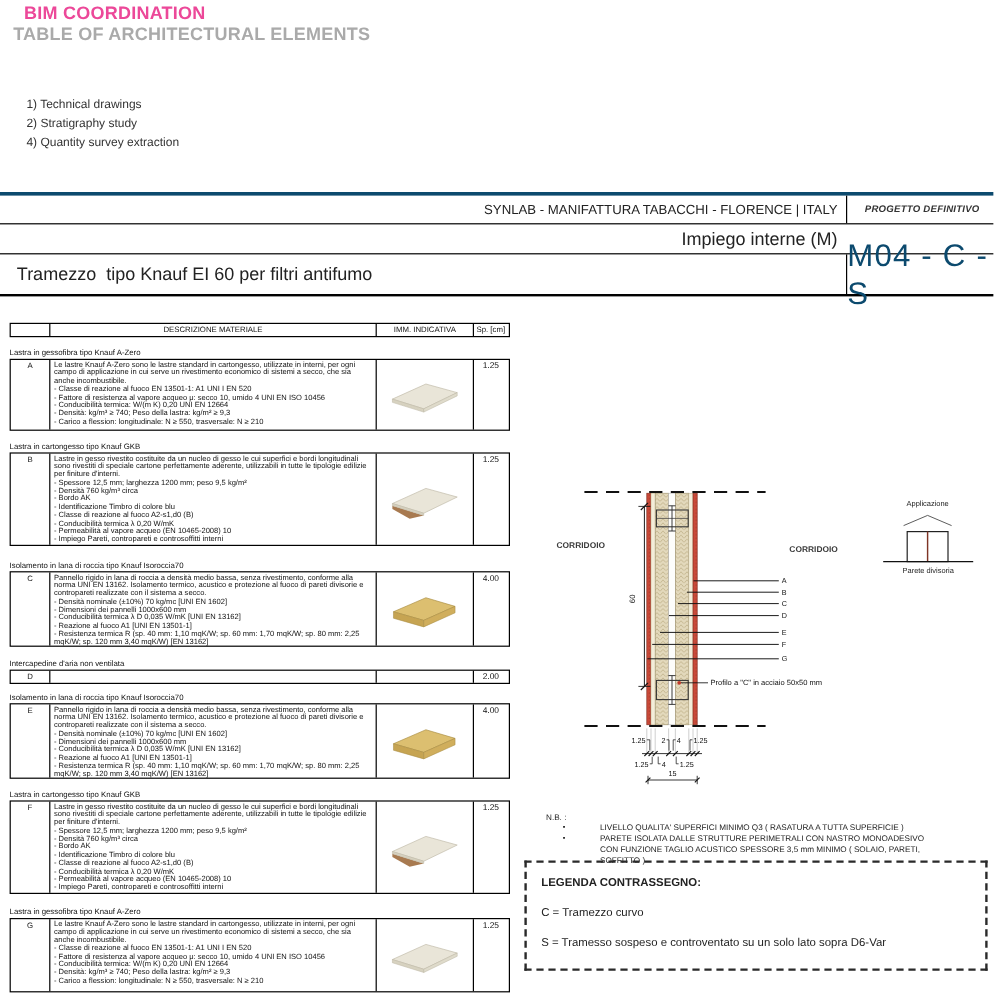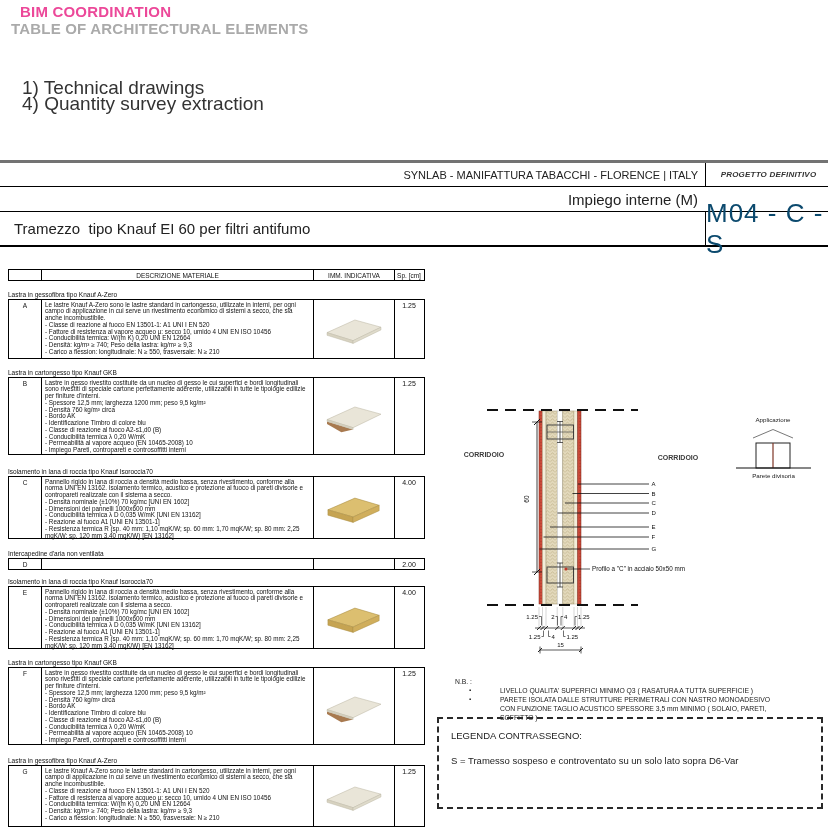--- a/index.html
+++ b/index.html
@@ -9,24 +9,24 @@
     font-family:"Liberation Sans", sans-serif;
     position:relative;
     overflow:hidden;
     color:#222;
   }
   .abs { position:absolute; }
 
   
   .doc-title    { left:20px; top:3px;  font-size:15px; font-weight:700; color:#ec4899; letter-spacing:.2px; }
   .doc-subtitle { left:11px; top:20px; font-size:15px; font-weight:700; color:#aaaaaa; letter-spacing:.2px; }
-  .intro-list   { left:22px; top:80px; font-size:19px; line-height:16px; color:#333; }
-
-  
-  .title-block { left:0; top:160px; width:828px; border-top:3px solid #737373; border-bottom:2px solid #000; }
+  .intro-list   { left:22px; top:80px; font-size:10px; line-height:16px; color:#333; }
+
+  
+  .title-block { left:0; top:160px; width:828px; border-top:3px solid #0c4a6e; border-bottom:2px solid #000; }
   .tb-row  { position:relative; border-bottom:1px solid #000; }
   .tb-row:last-child { border-bottom:none; }
   .tb-row1 { height:24px; } .tb-row2 { height:25px; } .tb-row3 { height:33px; }
   .tb-left  { position:absolute; left:0; top:0; bottom:0; width:705px; display:flex; align-items:center; }
   .tb-right { position:absolute; left:705px; top:0; bottom:0; width:127px;
               border-left:1px solid #000; border-right:1px solid #000;
               display:flex; align-items:center; justify-content:center; }
   .tb-project  { justify-content:flex-end; padding-right:7px; font-size:11px; color:#222; }
   .tb-phase    { font-style:italic; font-weight:700; font-size:8px; color:#333; letter-spacing:.2px; }
   .tb-category { justify-content:flex-end; padding-right:7px; font-size:15px; color:#222; }
@@ -57,31 +57,32 @@
 
   
   .nb { left:455px; top:677px; width:370px; font-size:6.8px; line-height:9px; color:#222; }
   .nb-title { font-weight:400; }
   .nb-item { display:flex; }
   .nb-bullet { width:45px; padding-left:14px; flex:none; font-size:6px; }
   .nb-text { width:278px; }
 
   
   .legend { left:437px; top:717px; width:386px; height:92px; border:2px dashed #2a2a2a; padding:11px 12px 0 12px; color:#222; }
-  .legend-title { font-size:9.5px; font-weight:400; }
+  .legend-title { font-size:9.5px; font-weight:700; }
   .legend-item  { font-size:9.5px; margin-top:14px; }
 </style>
 </head>
 <body>
 
 <div class="abs doc-title">BIM COORDINATION</div>
 <div class="abs doc-subtitle">TABLE OF ARCHITECTURAL ELEMENTS</div>
 
 <div class="abs intro-list">
   <div>1) Technical drawings</div>
+  <div>2) Stratigraphy study</div>
   <div>4) Quantity survey extraction</div>
 </div>
 
 <div class="abs title-block">
   <div class="tb-row tb-row1">
     <div class="tb-left tb-project">SYNLAB - MANIFATTURA TABACCHI - FLORENCE | ITALY</div>
     <div class="tb-right tb-phase">PROGETTO DEFINITIVO</div>
   </div>
   <div class="tb-row tb-row2">
     <div class="tb-left tb-category">Impiego interne (M)</div>
@@ -375,14 +376,15 @@
     <span class="nb-text">LIVELLO QUALITA' SUPERFICI MINIMO Q3 ( RASATURA A TUTTA SUPERFICIE )</span>
   </div>
   <div class="nb-item">
     <span class="nb-bullet">▪</span>
     <span class="nb-text">PARETE ISOLATA DALLE STRUTTURE PERIMETRALI CON NASTRO MONOADESIVO CON FUNZIONE TAGLIO ACUSTICO SPESSORE 3,5 mm MINIMO ( SOLAIO, PARETI, SOFFITTO )</span>
   </div>
 </div>
 
 <div class="abs legend">
   <div class="legend-title">LEGENDA CONTRASSEGNO:</div>
+  <div class="legend-item">C = Tramezzo curvo</div>
   <div class="legend-item">S = Tramesso sospeso e controventato su un solo lato sopra D6-Var</div>
 </div>
 
 </body></html>

